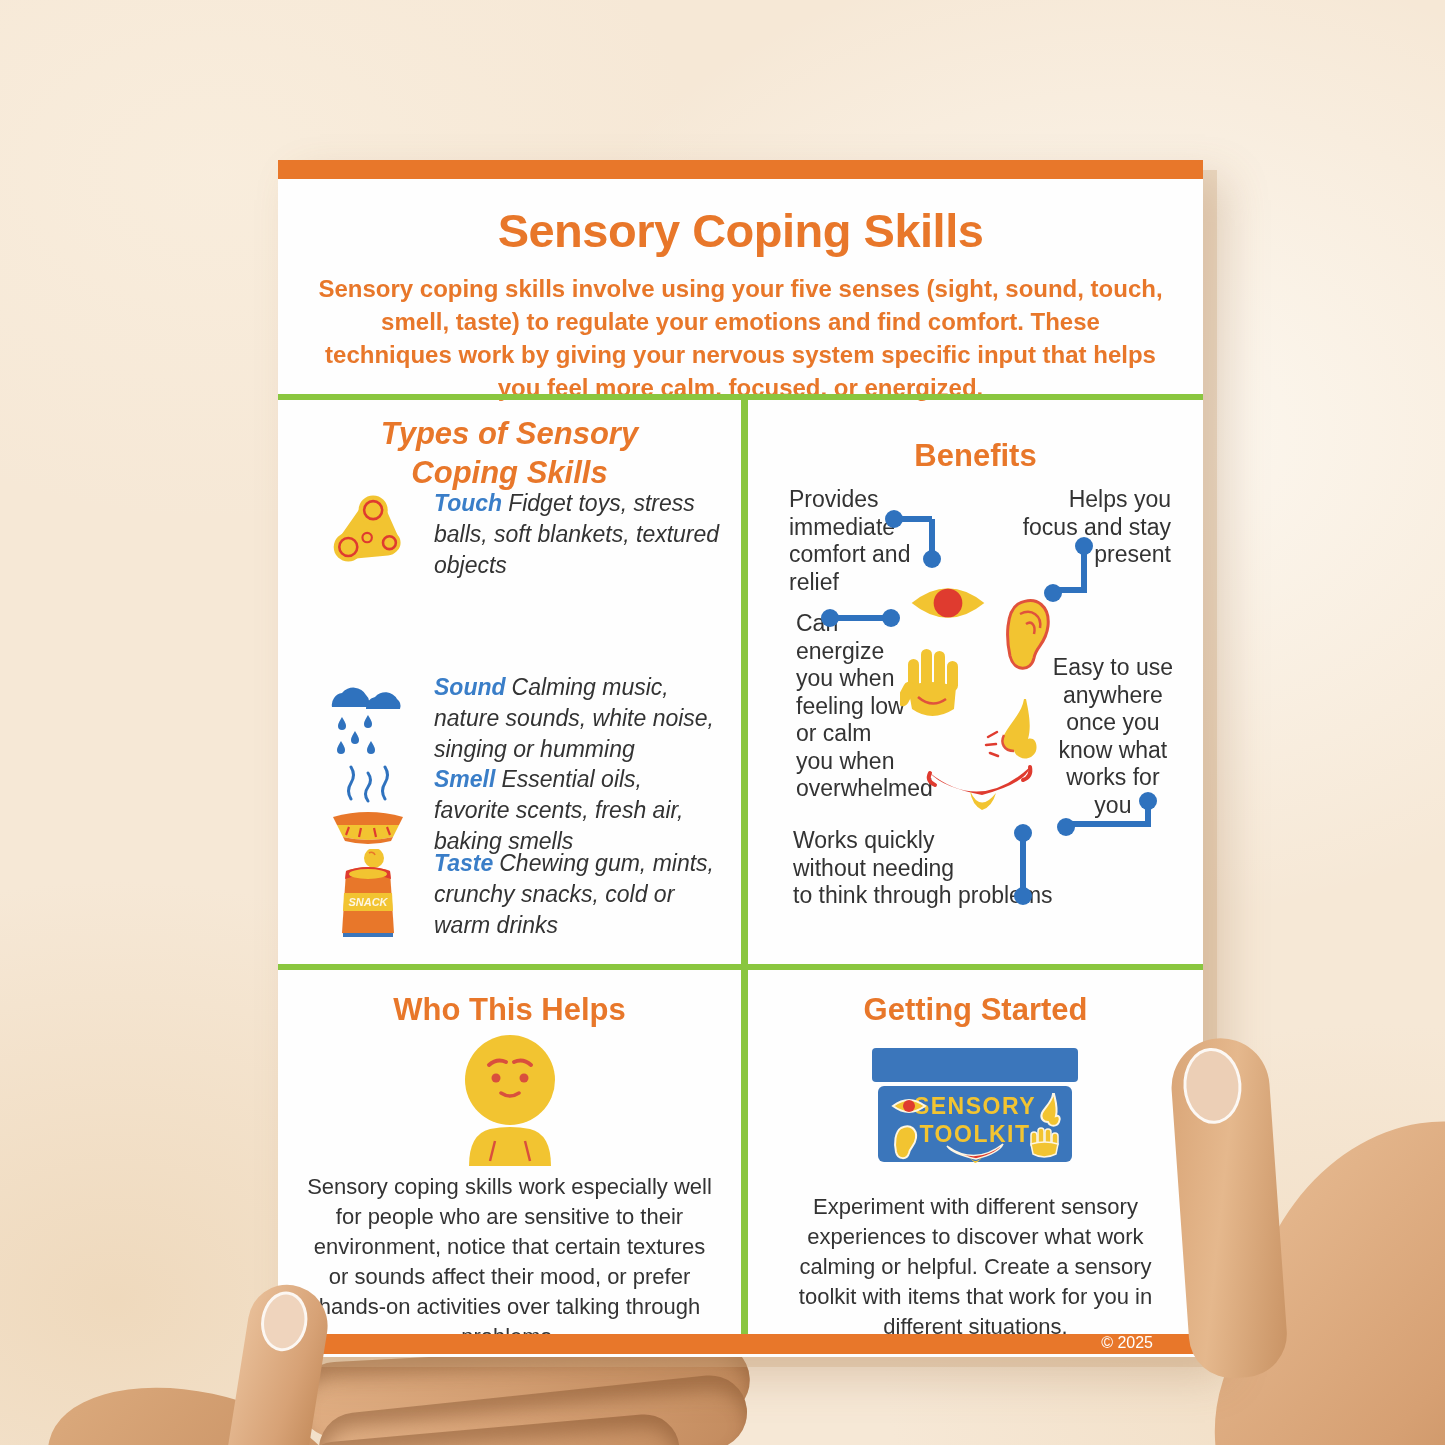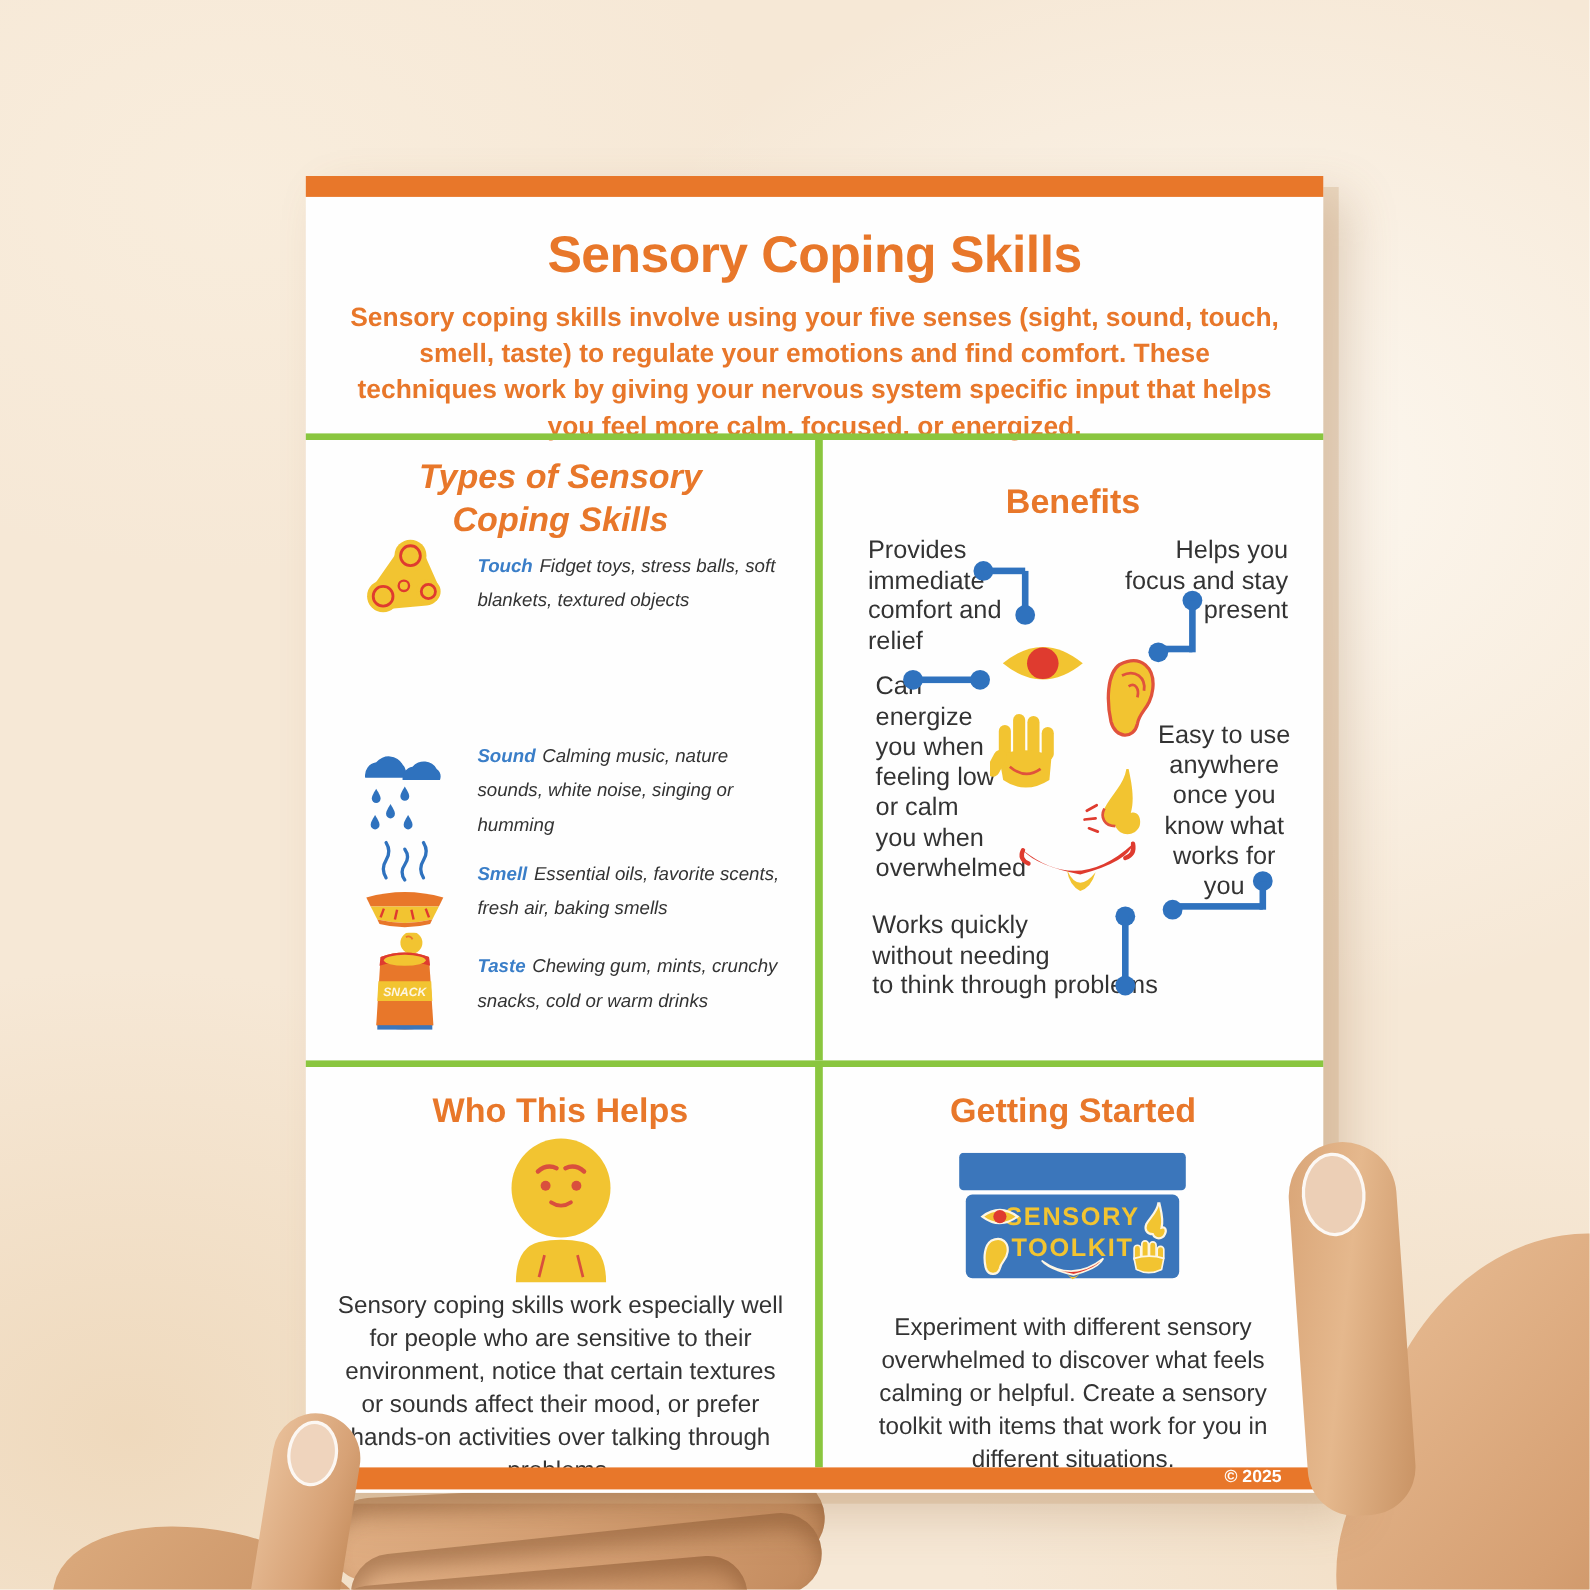--- a/index.html
+++ b/index.html
@@ -40,21 +40,21 @@
   .bottom-left{width:463px;position:relative;text-align:center;}
   .bottom-right{flex:1;position:relative;text-align:center;}
   .section-title{font-size:31px;line-height:39px;font-weight:bold;color:var(--orange);text-align:center;}
   .types-title{position:absolute;top:14px;left:0;right:0;}
   .benefits-title{position:absolute;top:36px;left:0;right:0;}
   .who-title{position:absolute;top:20px;left:0;right:0;}
   .getting-title{position:absolute;top:20px;left:0;right:0;}
   
   .type-row{position:absolute;left:44px;width:400px;display:flex;align-items:center;gap:20px;}
   .type-icon{width:92px;min-width:92px;display:flex;justify-content:center;align-items:center;}
-  .type-text{font-size:17px;line-height:31px;color:var(--ink);}
+  .type-text{font-size:23px;line-height:31px;color:var(--ink);}
   .type-label{font-weight:bold;color:var(--label-blue);margin-right:6px;}
   .row-1{top:88px;}.row-2{top:190px;}.row-3{top:272px;}.row-4{top:364px;}.row-5{top:448px;}
   
   .btext{position:absolute;font-size:23px;line-height:27.5px;color:var(--ink);white-space:pre-line;margin-left:20px;}
   .bt-1{left:21px;top:86px;}
   .bt-2{right:32px;top:86px;text-align:right;}
   .bt-3{left:28px;top:210px;}
   .bt-4{right:30px;top:254px;text-align:center;}
   .bt-5{left:25px;top:427px;}
   .dot{position:absolute;width:18px;height:18px;border-radius:50%;background:var(--blue);}
@@ -66,21 +66,21 @@
   .hand-pos{left:152px;top:247px;}
   .nose-pos{left:236px;top:299px;}
   .mouth-pos{left:176px;top:357px;}
   
   .person-pos{position:absolute;left:167px;top:64px;}
   .who-text,.getting-text{position:absolute;left:0;right:0;font-size:22px;line-height:30px;
     color:var(--ink);white-space:pre-line;text-align:center;}
   .who-text{top:202px;}
   .getting-text{top:222px;}
   .toolkit-pos{position:absolute;left:123px;top:78px;}
-  .copyright{position:absolute;right:38px;top:-1px;color:#fff;font-size:16px;font-weight:700;line-height:20px;}
+  .copyright{position:absolute;right:50px;top:-1px;color:#fff;font-size:16px;font-weight:400;line-height:20px;}
   
   .hand-part{position:absolute;}
   .skin{background:linear-gradient(135deg,#e3b287 0%,#d7a276 45%,#c28a5d 100%);}
   .thumb-left{left:236px;top:1284px;width:80px;height:230px;border-radius:40px 42px 30px 30px;
     transform:rotate(9deg);z-index:3;background:linear-gradient(100deg,#e9c09a,#d7a276 60%,#c08756);}
   .thumb-left .nail{position:absolute;left:13px;top:7px;width:46px;height:60px;border-radius:50%;
     background:#efd4bd;border:3px solid rgba(255,255,255,.8);}
   .fingers-left{z-index:1;}
   .finger{position:absolute;border-radius:46px;box-shadow:inset 0 14px 18px rgba(120,70,35,.45);}
   .finger-1{left:298px;top:1352px;width:452px;height:76px;transform:rotate(-3deg);}
@@ -362,21 +362,21 @@
               <rect x="160" y="84" width="6" height="15" rx="3"></rect>
               <rect x="167" y="80" width="6" height="17" rx="3"></rect>
               <rect x="174" y="81" width="6" height="16" rx="3"></rect>
               <rect x="181" y="85" width="6" height="13" rx="3"></rect>
               <path d="M160 96 Q174 92 187 96 L185 106 Q173 112 162 106 Z"></path>
             </g>
           </g>
         </svg>
       </div>
       <div class="getting-text">Experiment with different sensory
-overwhelmed to discover what feels
+experiences to discover what work
 calming or helpful. Create a sensory
 toolkit with items that work for you in
 different situations.</div>
     </div>
   </div>
 
   <div class="bar-bottom">
     <span class="copyright">© 2025</span>
   </div>
   <div class="white-strip"></div>

